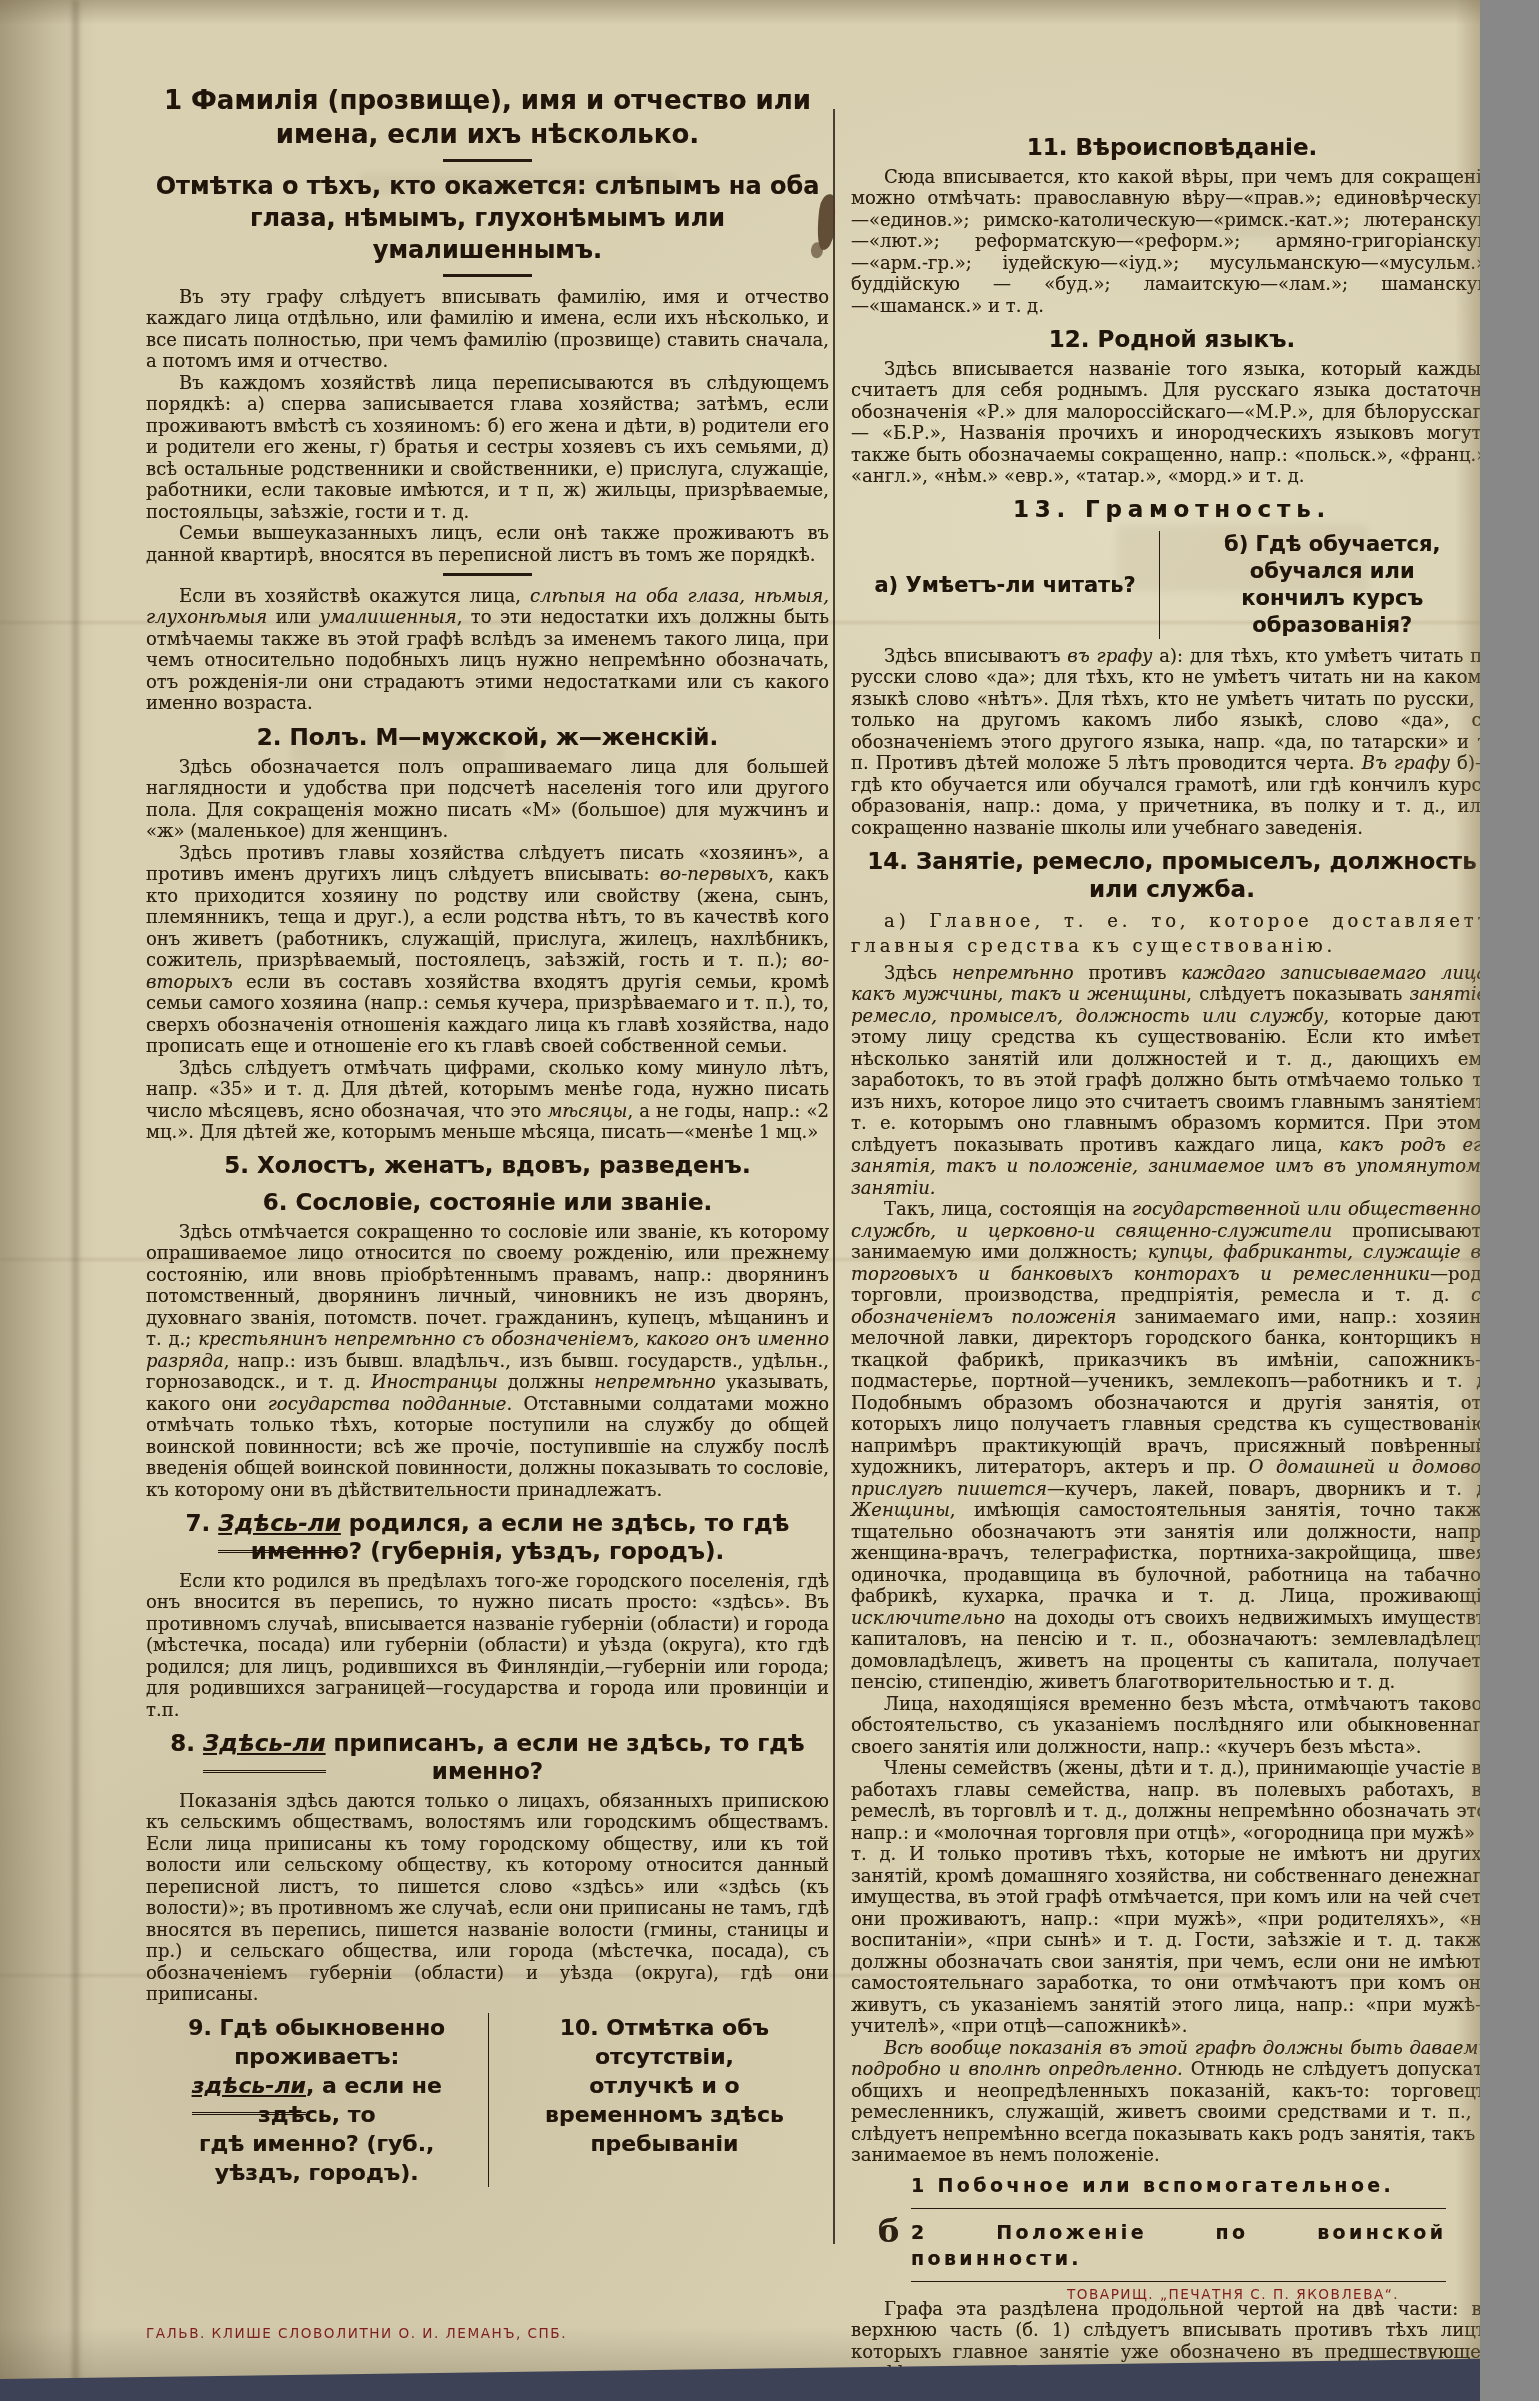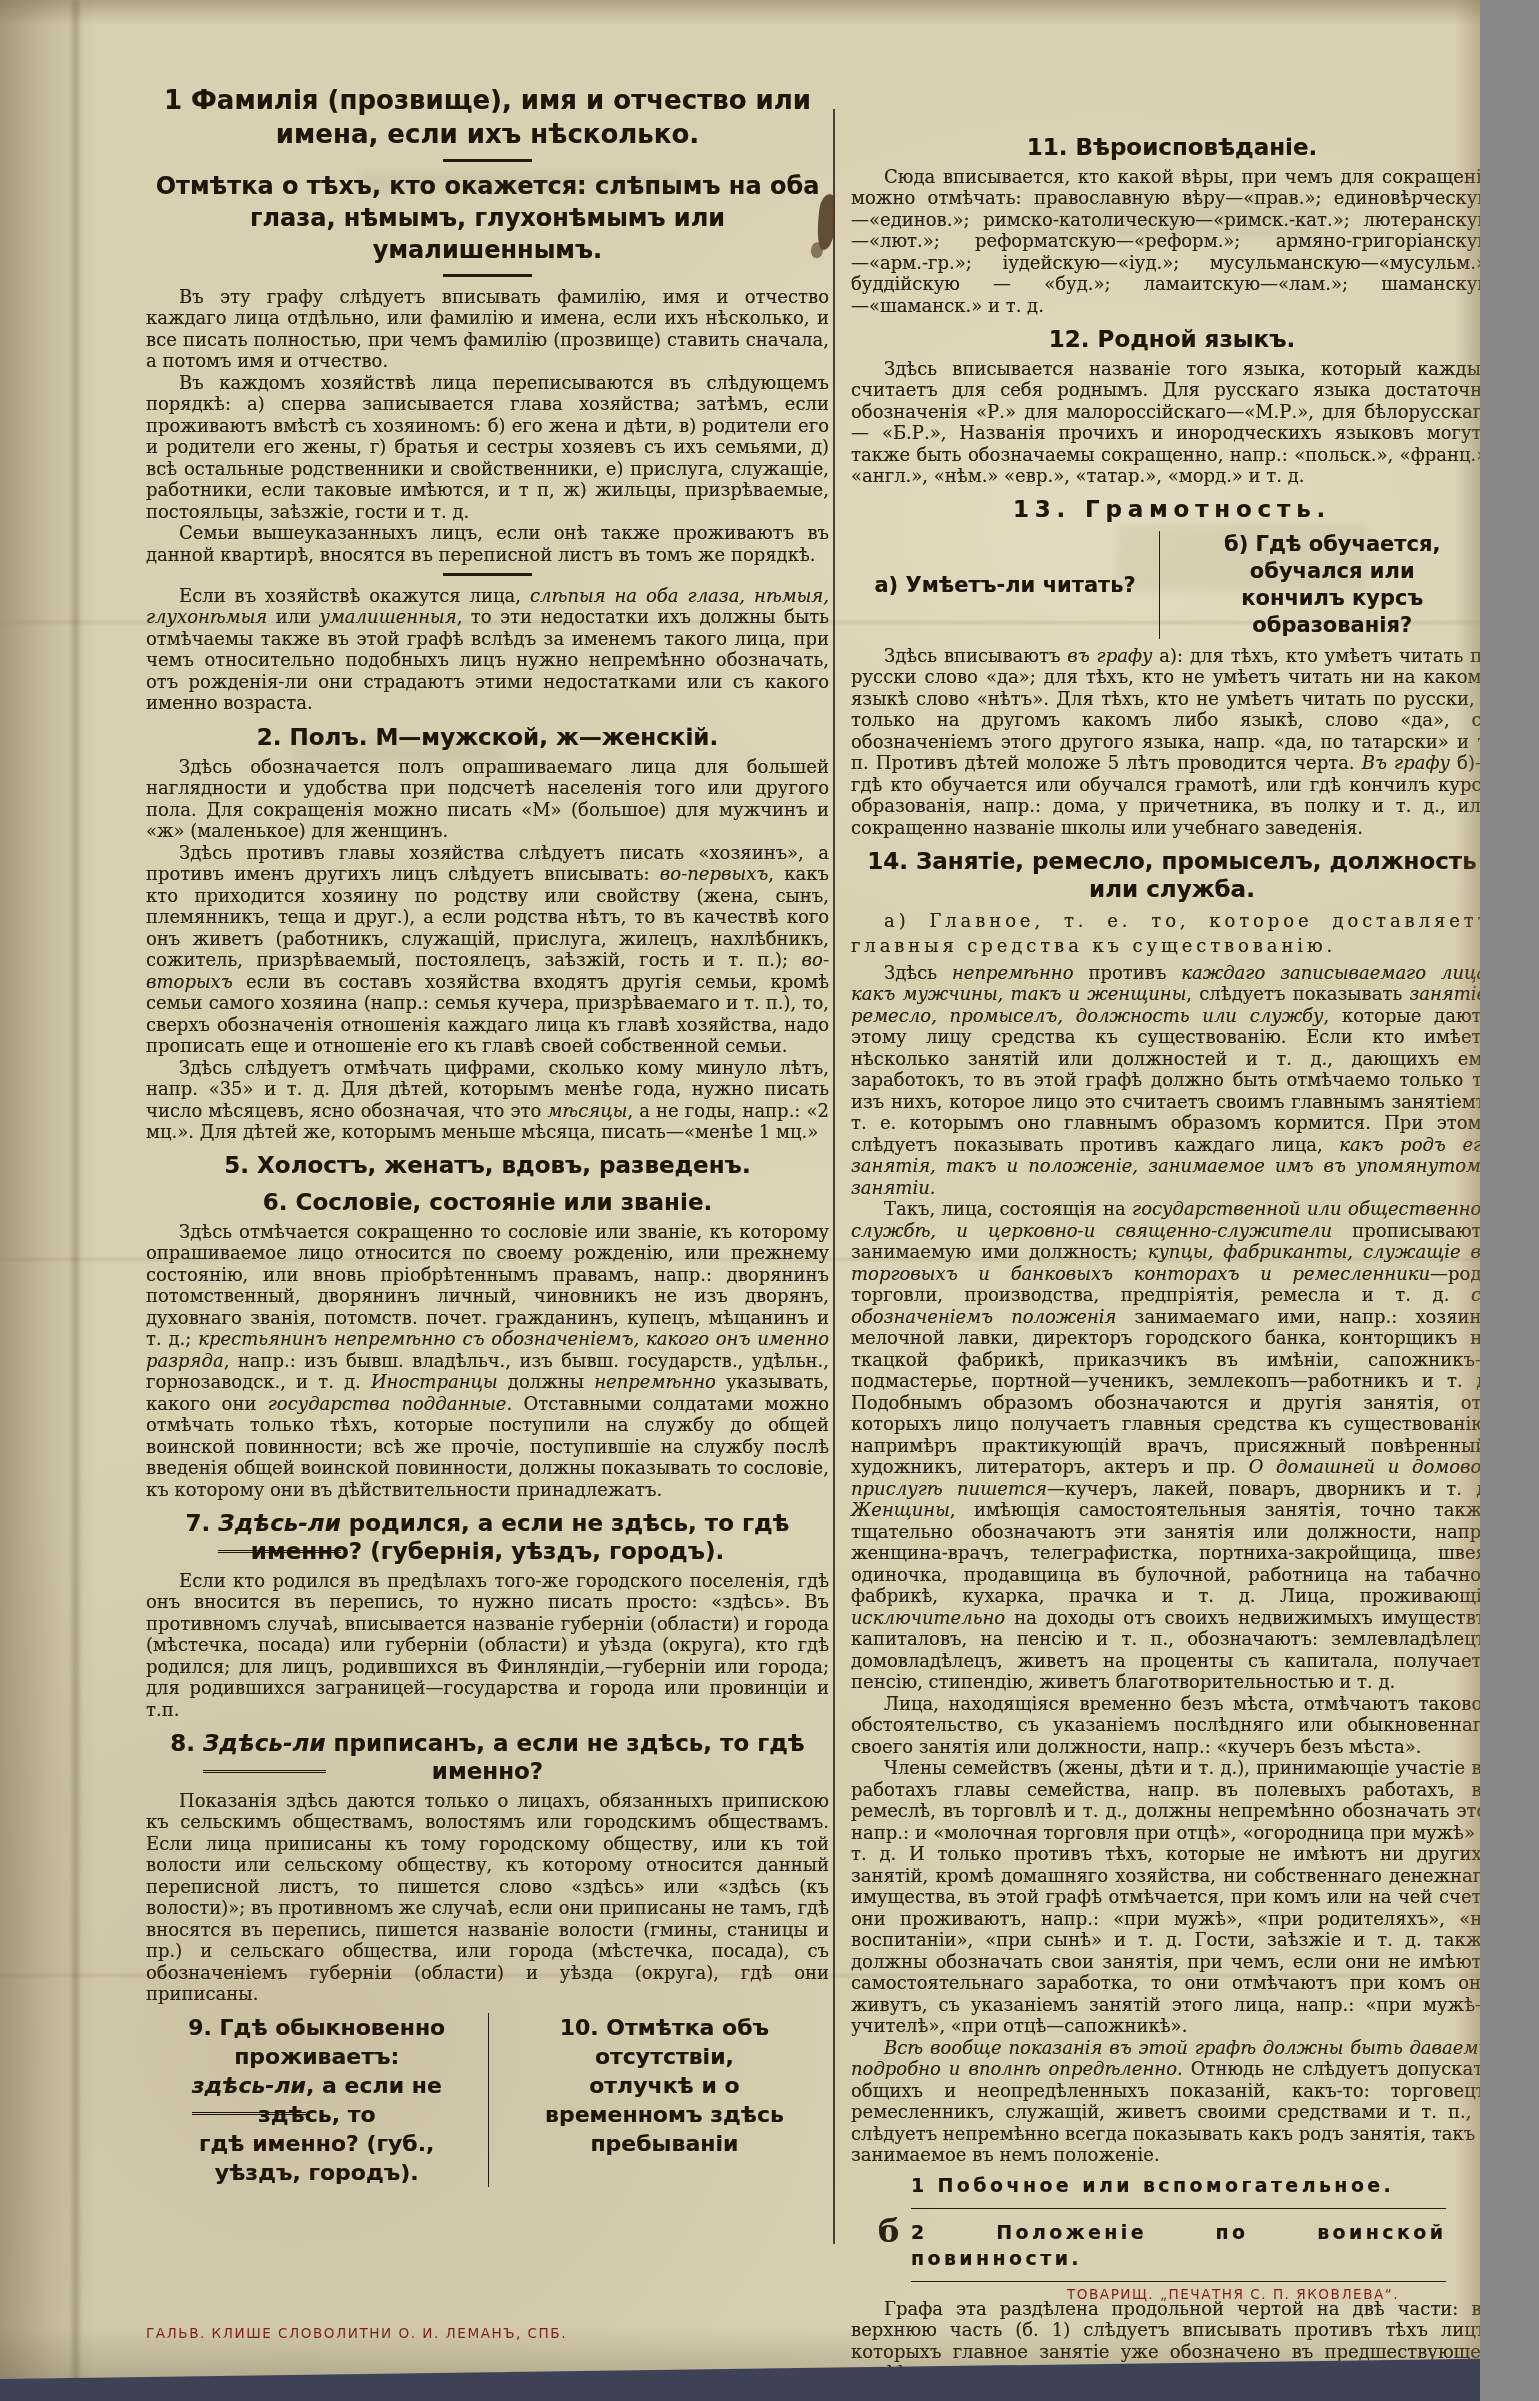--- a/index.html
+++ b/index.html
@@ -46,21 +46,21 @@
       text-align:center;color:var(--ink-dark);margin:0 0 1.9px;}
   .t2{font-family:"DejaVu Sans",sans-serif;font-weight:bold;font-size:24px;line-height:32px;
       text-align:center;color:var(--ink-dark);margin:0;}
   .rule{width:89px;border-top:3.4px solid #241a10;margin:7.8px auto 8.7px;}
   .h{font-family:"DejaVu Sans",sans-serif;font-weight:bold;font-size:23px;line-height:28px;
      text-align:center;color:var(--ink-dark);margin:8.7px 0 4.9px;}
   .h.sp{letter-spacing:5.8px;}
   .h i, .t1 i, .t2 i{font-family:"DejaVu Serif",serif;}
   .para{margin:0;text-indent:33px;}
   .para.spaced{letter-spacing:3.9px;line-height:25px;margin:3.9px 0;}
-  .du{font-style:italic;border-bottom:3.9px double currentColor;padding-bottom:14px;}
+  .du{font-style:italic;border-bottom:3.9px double currentColor;padding-bottom:14px;text-decoration:underline;}
   .pair{display:flex;margin:7.8px 0 5.8px;text-align:center;color:var(--ink-dark);
         font-family:"DejaVu Sans",sans-serif;font-weight:bold;}
   .pair .cell{padding:0 9.7px;}
   .pair .cell + .cell{border-left:1.9px solid #241a10;padding-left:21px;}
   .pair.s910{font-size:22px;line-height:29px;}
   .pair.s910 .cell{flex:0 0 50%;box-sizing:border-box;}
   .pair.s13{font-size:21px;line-height:27px;align-items:center;}
   .pair.s13 .cell{flex:0 0 48%;box-sizing:border-box;}
   .pair.s13 .cell + .cell{flex:0 0 52%;}
   .brace{display:flex;align-items:center;margin:5.8px 0 5.8px 27px;}

